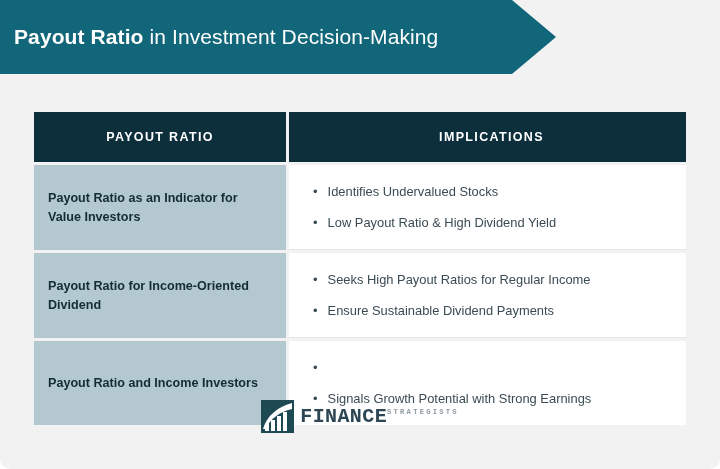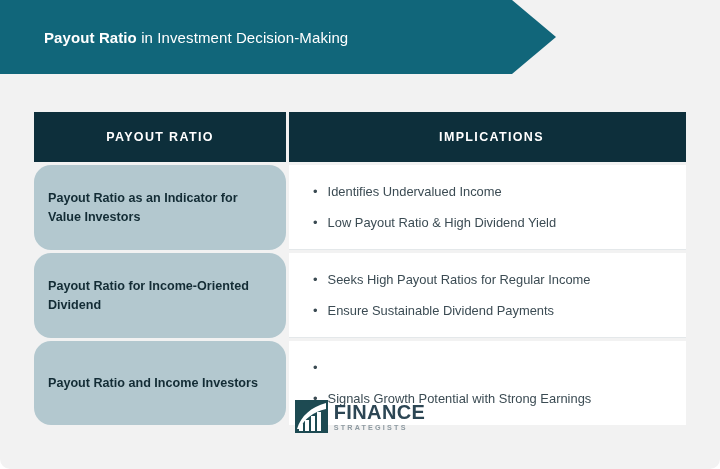--- a/index.html
+++ b/index.html
@@ -33,24 +33,24 @@
     width: 556px;
     height: 74px;
     background: #11667a;
     -webkit-clip-path: polygon(0 0, 512px 0, 556px 37px, 512px 74px, 0 74px);
     clip-path: polygon(0 0, 512px 0, 556px 37px, 512px 74px, 0 74px);
     display: flex;
     align-items: center;
   }
   .banner-title {
     color: #ffffff;
-    font-size: 15px;
+    font-size: 21px;
     font-weight: 400;
     letter-spacing: 0.1px;
-    margin-left: 44px;
+    margin-left: 14px;
     white-space: nowrap;
   }
   .banner-title .strong {
     font-weight: 700;
   }
 
   
   .table {
     position: absolute;
     left: 34px;
@@ -86,21 +86,20 @@
   }
   .row:last-child { margin-bottom: 0; }
 
   .cell-label {
     width: 252px;
     background: #b3c8cf;
     display: flex;
     align-items: center;
     box-sizing: border-box;
     padding: 8px 16px 8px 14px;
-    border-radius: 17px;
   }
   .cell-label-text {
     color: #132c35;
     font-size: 12.6px;
     font-weight: 700;
     line-height: 1.45;
   }
 
   .cell-items {
     flex: 1;
@@ -143,23 +142,23 @@
     justify-content: center;
   }
   .logo-mark {
     width: 33px;
     height: 33px;
     flex: none;
     margin-right: 6px;
   }
   .logo-words {
     display: flex;
-    flex-direction: column;
     justify-content: center;
     line-height: 1;
+    font-family: Liberation Mono, monospace;
   }
   .logo-name {
     color: #2c4654;
     font-size: 20px;
     font-weight: 700;
     letter-spacing: 0.4px;
   }
   .logo-sub {
     color: #8e9aa1;
     font-size: 7.2px;
@@ -192,21 +191,21 @@
 
     <div class="table-body">
 
       <div class="row">
         <div class="cell-label">
           <span class="cell-label-text">Payout Ratio as an Indicator for Value Investors</span>
         </div>
         <div class="cell-items">
           <div class="bullet-line">
             <span class="bullet-dot">•</span>
-            <span class="bullet-text">Identifies Undervalued Income</span>
+            <span class="bullet-text">Identifies Undervalued Stocks</span>
           </div>
           <div class="bullet-line">
             <span class="bullet-dot">•</span>
             <span class="bullet-text">Low Payout Ratio &amp; High Dividend Yield</span>
           </div>
         </div>
       </div>
 
       <div class="row">
         <div class="cell-label">

